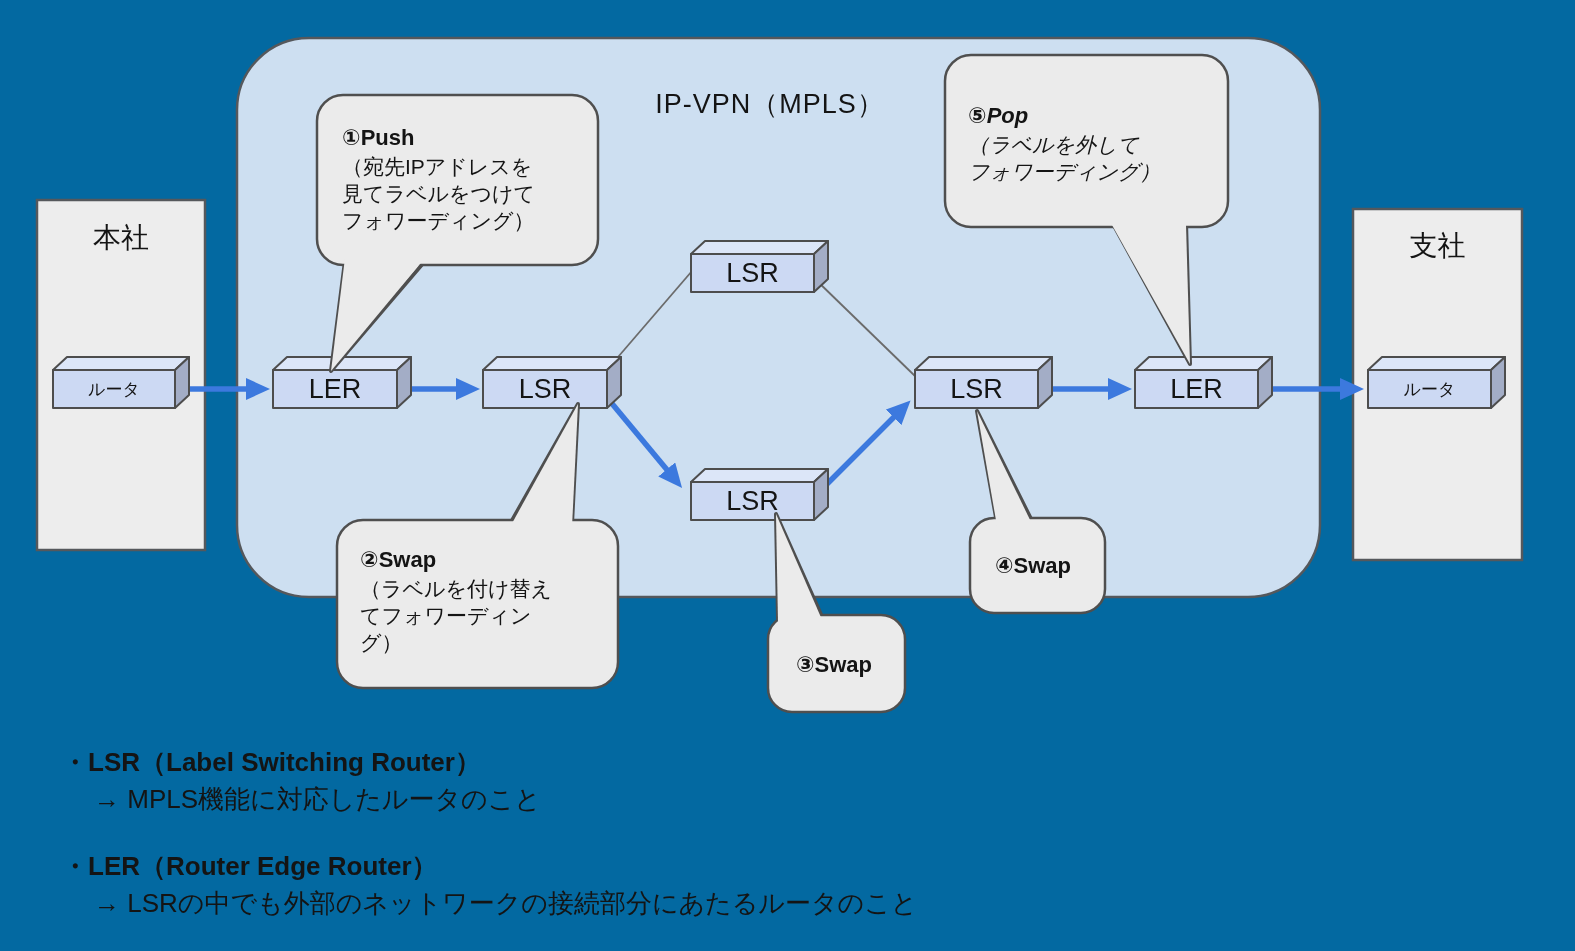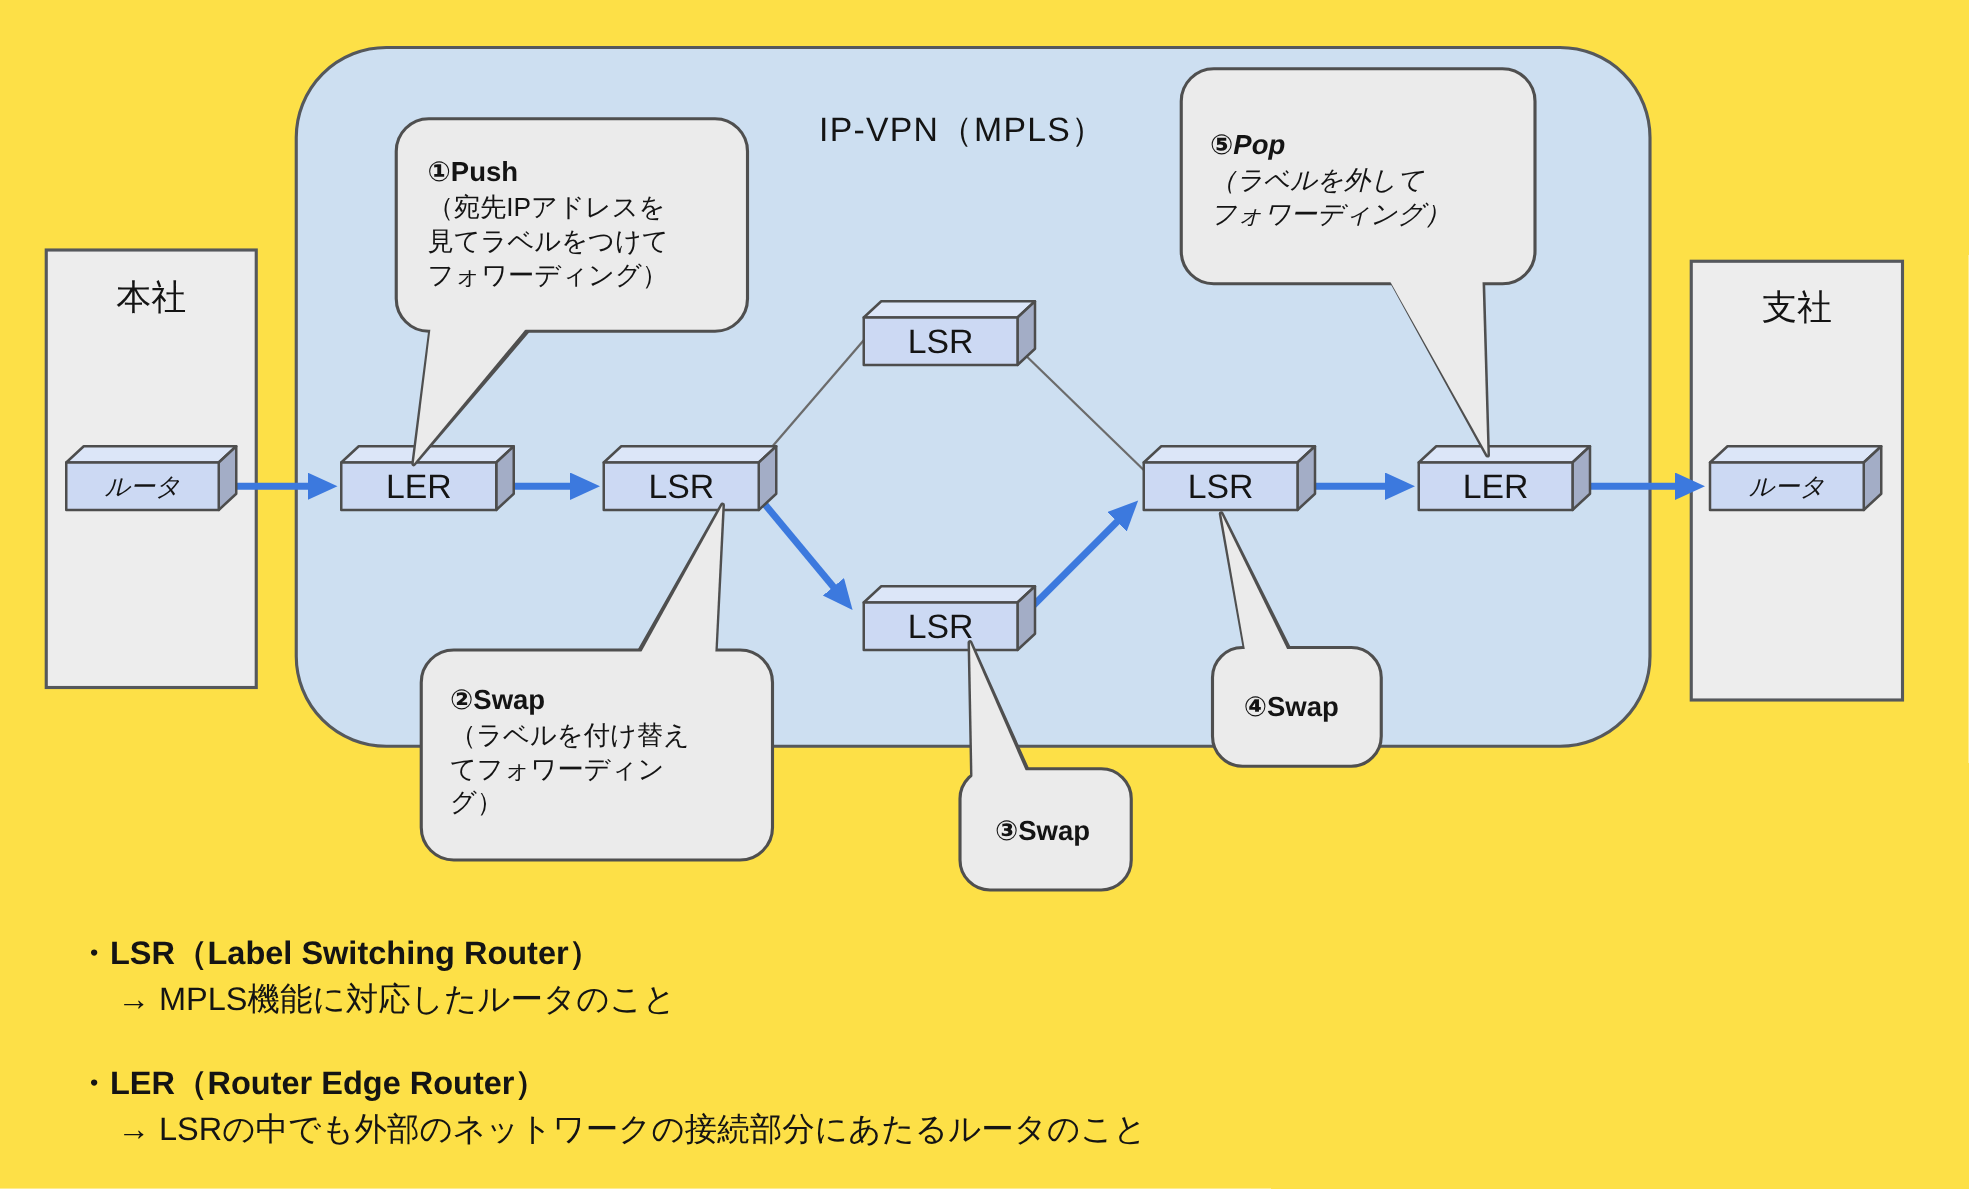--- a/index.html
+++ b/index.html
@@ -9,41 +9,41 @@
     --node-front:#ccd9f3;
     --node-top:#dce6f8;
     --node-side:#a3adc6;
     --arrow-blue:#3c79de;
     --outline:#55585c;
     --line-gray:#6b6b6b;
     --text:#141414;
   }
   html,body{margin:0;padding:0;background:#fff;}
   #canvas{
-    position:relative;width:1575px;height:951px;background:#fde047;overflow:hidden;
+    position:relative;width:1575px;height:951px;background:#0369a1;overflow:hidden;
     font-family:"Liberation Sans","DejaVu Sans",sans-serif;color:var(--text);
   }
   #shapes{position:absolute;left:0;top:0;width:1575px;height:951px;}
   .region{fill:var(--region-fill);stroke:var(--outline);stroke-width:2.5;}
   .site{fill:var(--site-fill);stroke:var(--outline);stroke-width:2.5;}
   .thinline{stroke:var(--line-gray);stroke-width:1.8;fill:none;}
   .barrow{stroke:var(--arrow-blue);stroke-width:5.5;fill:none;}
   .bhead{fill:var(--arrow-blue);}
   .nfront{fill:var(--node-front);stroke:#4d4d4d;stroke-width:2;stroke-linejoin:round;}
   .ntop{fill:var(--node-top);stroke:#4d4d4d;stroke-width:2;stroke-linejoin:round;}
   .nside{fill:var(--node-side);stroke:#4d4d4d;stroke-width:2;stroke-linejoin:round;}
   .bubble{fill:var(--callout-fill);stroke:#4f4f4f;stroke-width:2.5;}
   .tail-stroke{fill:var(--callout-fill);stroke:#4f4f4f;stroke-width:4;stroke-linejoin:round;}
   .tail-fill{fill:var(--callout-fill);}
   .lbl{position:absolute;display:flex;align-items:center;justify-content:center;
        white-space:nowrap;pointer-events:none;}
   .title{font-size:27px;letter-spacing:1px;}
   .site-lbl{font-size:28px;}
   .node-lbl{font-size:27px;}
-  .node-lbl.small{font-size:20px;font-style:italic;}
+  .node-lbl.small{font-size:17px;}
   .callout-text{position:absolute;font-size:21px;line-height:27px;}
   .callout-text .c-title{font-weight:bold;font-size:22px;margin:0 0 2px 0;}
   .callout-text p{margin:0;}
   .callout-center{position:absolute;display:flex;align-items:center;justify-content:center;
        font-size:22px;font-weight:bold;}
   .notes{position:absolute;left:62px;top:744px;font-size:26px;line-height:37px;}
   .note-block{margin:0 0 30px 0;}
   .note-title{font-weight:bold;}
   .note-body{padding-left:32px;}
 </style>

